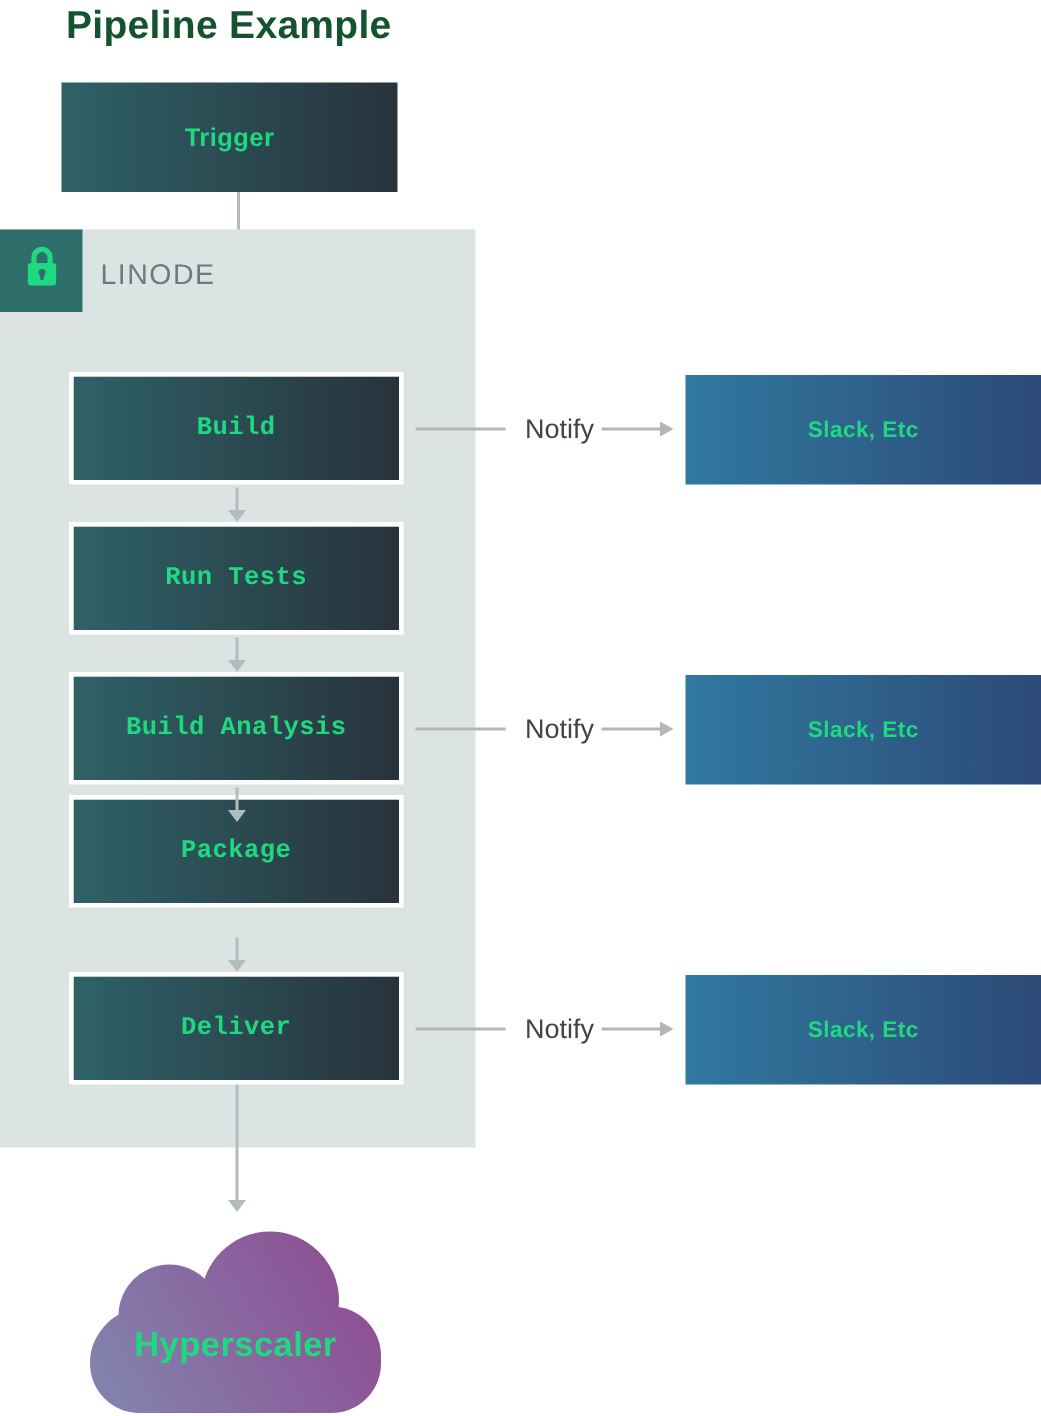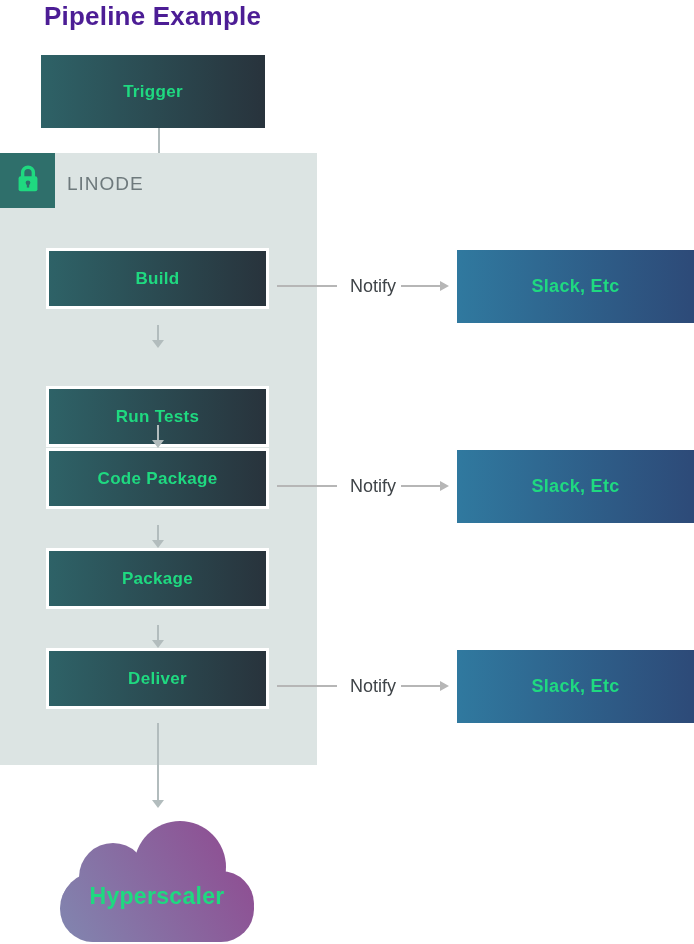--- a/index.html
+++ b/index.html
@@ -8,21 +8,21 @@
     background: #ffffff;
     font-family: "Liberation Sans", sans-serif;
     position: relative;
     overflow: hidden;
   }
   .abs { position: absolute; }
 
   #page-title {
     left: 44px; top: 0px;
     font-size: 26px; font-weight: bold;
-    color: #4c1d95; letter-spacing: 0.2px;
+    color: #14532d; letter-spacing: 0.2px;
     line-height: 32px;
   }
 
   .grad-box {
     background: linear-gradient(90deg, #2e6267 0%, #28333c 100%);
     display: flex; align-items: center; justify-content: center;
     color: #1fd980; font-weight: bold; font-size: 17px;
     letter-spacing: 0.3px;
     box-sizing: border-box;
   }
@@ -40,34 +40,35 @@
     display: flex; align-items: center; justify-content: center;
   }
 
   #linode-label {
     left: 67px; top: 172px;
     font-size: 19px; color: #6e797c; letter-spacing: 1px;
     line-height: 24px;
   }
 
   .step-box {
-    left: 46px; width: 223px; height: 61px;
+    left: 46px; width: 223px; height: 75px;
     border: 3px solid #ffffff;
+    font-family: Liberation Mono, monospace;
   }
   .step-0 { top: 248px; }
-  .step-1 { top: 348px; margin-top: 38px; }
+  .step-1 { top: 348px; }
   .step-2 { top: 448px; }
-  .step-3 { top: 548px; }
+  .step-3 { top: 530px; }
   .step-4 { top: 648px; }
 
   .slack-box {
     left: 457px; width: 237px; height: 73px;
     background: linear-gradient(90deg, #30799f 0%, #2d4a78 100%);
     display: flex; align-items: center; justify-content: center;
-    color: #1fd980; font-weight: bold; font-size: 18px;
+    color: #1fd980; font-weight: bold; font-size: 15px;
     letter-spacing: 0.3px;
   }
   .slack-0 { top: 250px; }
   .slack-1 { top: 450px; }
   .slack-2 { top: 650px; }
 
   .vline { width: 2px; background: #b2bcbd; }
   .hline { height: 2px; background: #b6b6b6; }
 
   .head-down {
@@ -125,21 +126,21 @@
 </div>
 <div class="abs" id="linode-label">LINODE</div>
 
 <div class="abs grad-box step-box step-0">
   <span>Build</span>
 </div>
 <div class="abs grad-box step-box step-1">
   <span>Run Tests</span>
 </div>
 <div class="abs grad-box step-box step-2">
-  <span>Code Package</span>
+  <span>Build Analysis</span>
 </div>
 <div class="abs grad-box step-box step-3">
   <span>Package</span>
 </div>
 <div class="abs grad-box step-box step-4">
   <span>Deliver</span>
 </div>
 
 <div class="abs vline" style="left:157px; top:325px; height:15px;"></div>
 <div class="abs head-down" style="left:152px; top:340px;"></div>

